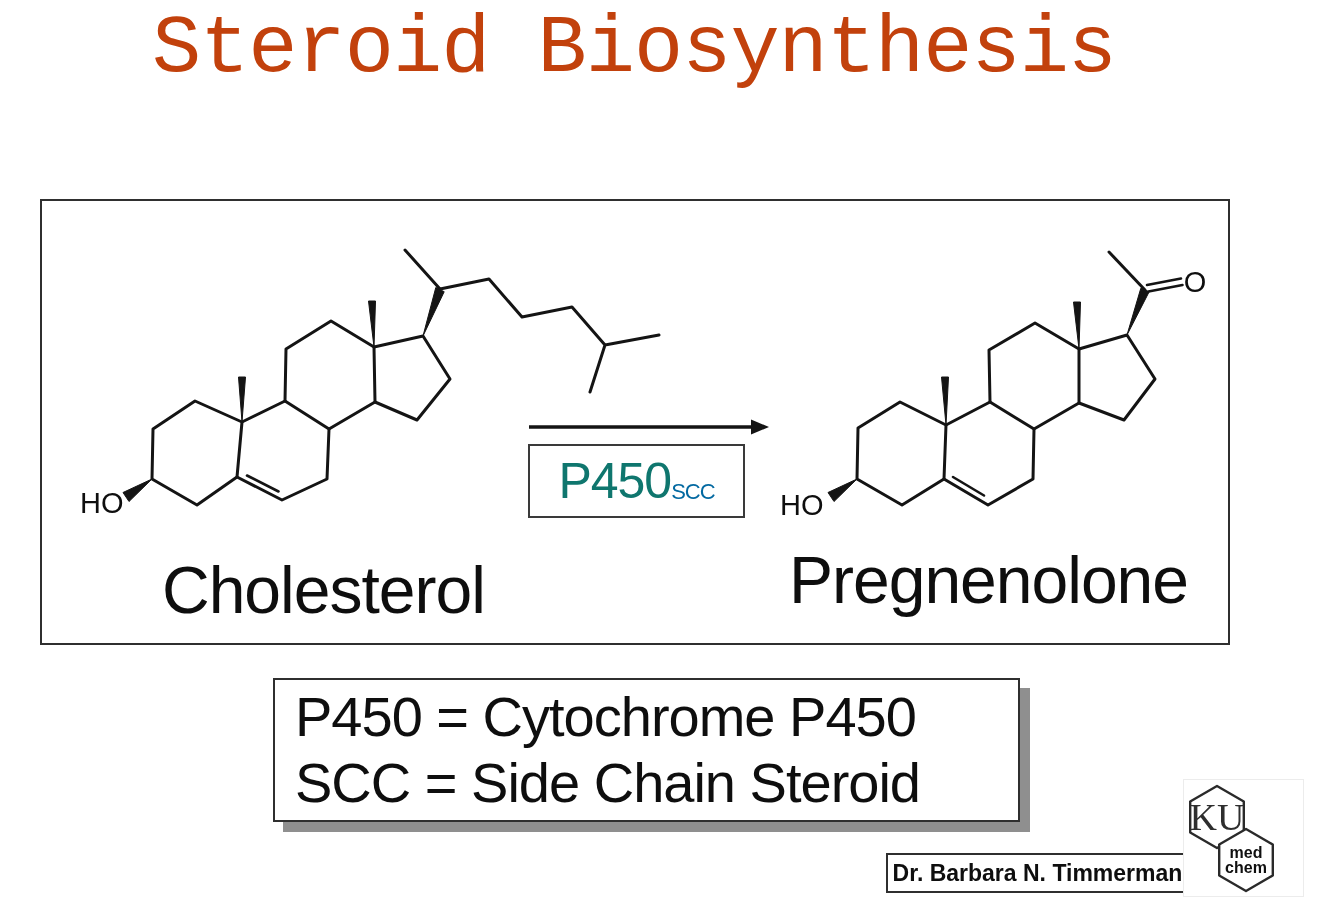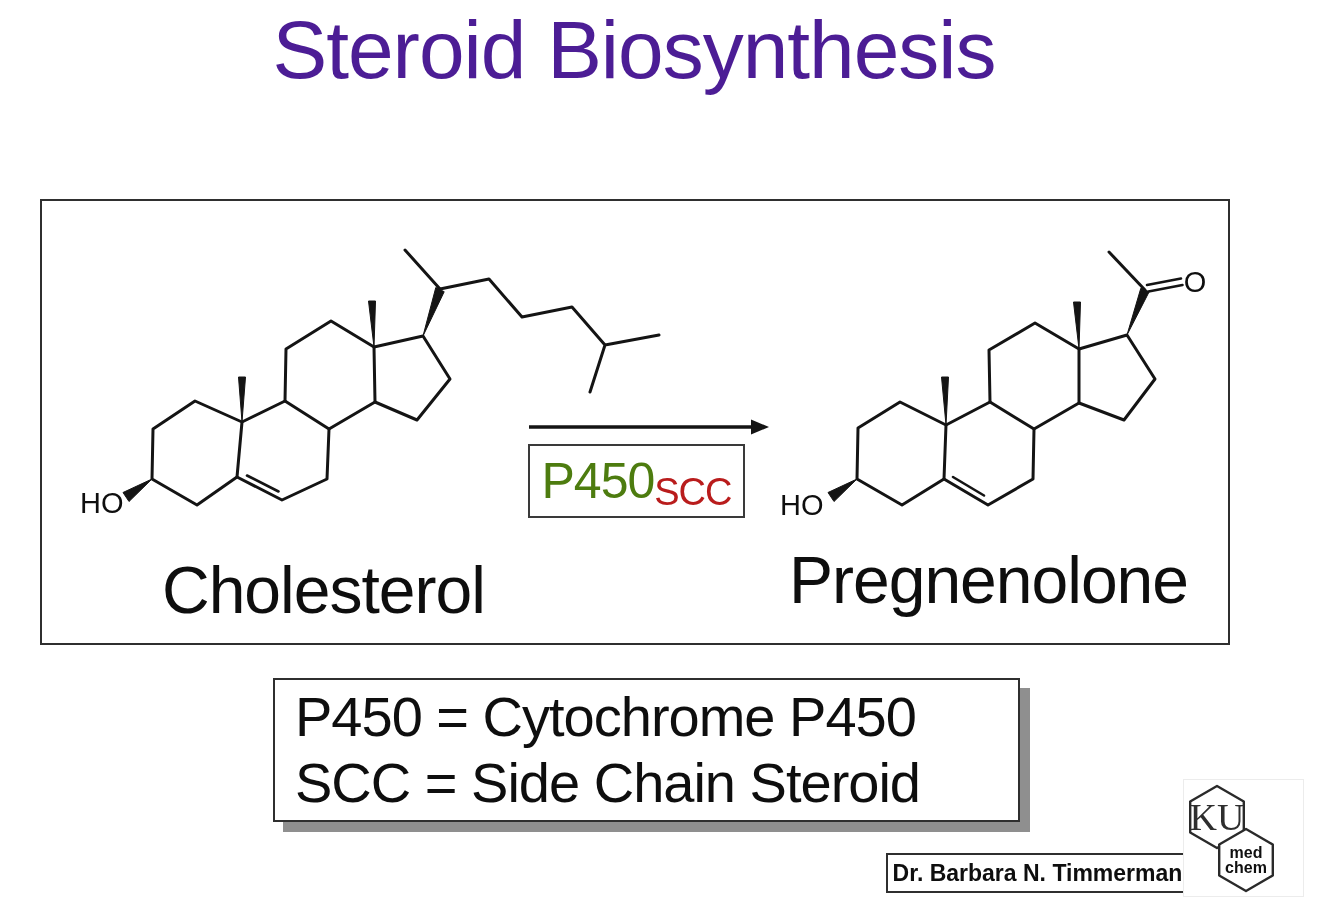--- a/index.html
+++ b/index.html
@@ -2,41 +2,41 @@
 <html><head>
 <meta charset="utf-8">
 <style>
   html,body{margin:0;padding:0;background:#ffffff;}
   .slide{
     position:relative;width:1334px;height:906px;background:#ffffff;
     font-family:"Liberation Sans",sans-serif;color:#0e0e0e;overflow:hidden;
   }
   .title{
     position:absolute;top:4px;left:0;width:1268px;text-align:center;
-    font-size:82px;line-height:1.12;font-weight:normal;color:#4c1d95;
-    letter-spacing:-1px;white-space:nowrap;
+    font-size:82px;line-height:1.12;font-weight:normal;color:#c2410c;
+    letter-spacing:-1px;white-space:nowrap;font-family:Liberation Mono, monospace;
   }
   .diagram-box{
     position:absolute;left:40px;top:199px;width:1190px;height:446px;
     border:2px solid #2f2f2f;box-sizing:border-box;background:#ffffff;
   }
   .diagram-svg{position:absolute;left:0;top:0;}
   .mol-label{
     position:absolute;font-size:66px;font-weight:normal;color:#0e0e0e;
     white-space:nowrap;letter-spacing:-1px;
   }
   .label-reactant{left:120px;top:351px;}
   .label-product{left:747px;top:341px;}
   .enzyme-box{
     position:absolute;left:486px;top:243px;width:217px;height:74px;
     border:2px solid #3a3a3a;box-sizing:border-box;background:#ffffff;
     display:flex;align-items:center;justify-content:center;
   }
-  .enzyme-base{font-size:50px;color:#4d7c0f;letter-spacing:-1px;}
-  .enzyme-sub{font-size:38px;color:#b91c1c;position:relative;top:11px;letter-spacing:-1px;}
+  .enzyme-base{font-size:50px;color:#0f766e;letter-spacing:-1px;}
+  .enzyme-sub{font-size:22px;color:#0369a1;position:relative;top:11px;letter-spacing:-1px;}
   .legend-box{
     position:absolute;left:273px;top:678px;width:747px;height:144px;
     border:2px solid #2f2f2f;box-sizing:border-box;background:#ffffff;
     box-shadow:10px 10px 0 0 #8f8f8f;
     padding:4px 0 0 20px;font-size:56px;line-height:66px;letter-spacing:-1px;
     white-space:nowrap;
   }
   .credit-box{
     position:absolute;left:886px;top:853px;width:317px;height:40px;
     border:2px solid #2f2f2f;box-sizing:border-box;background:#ffffff;

